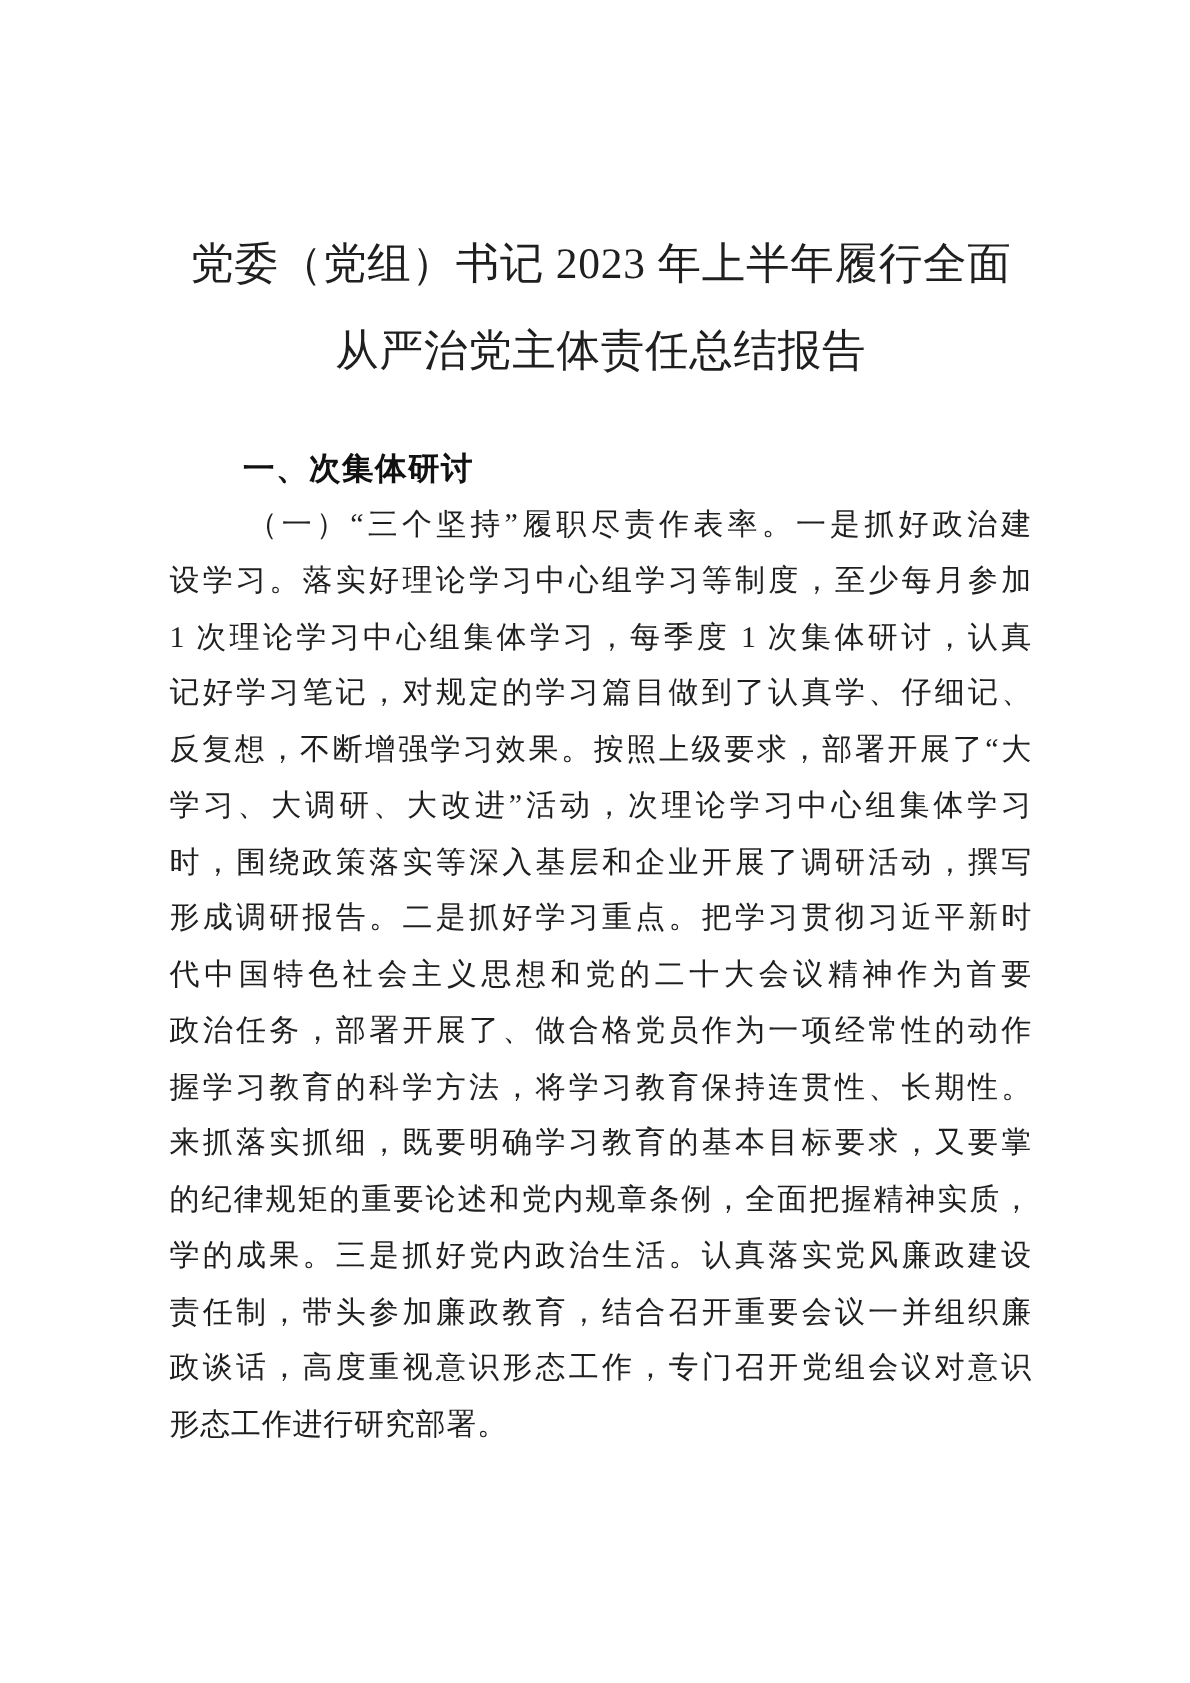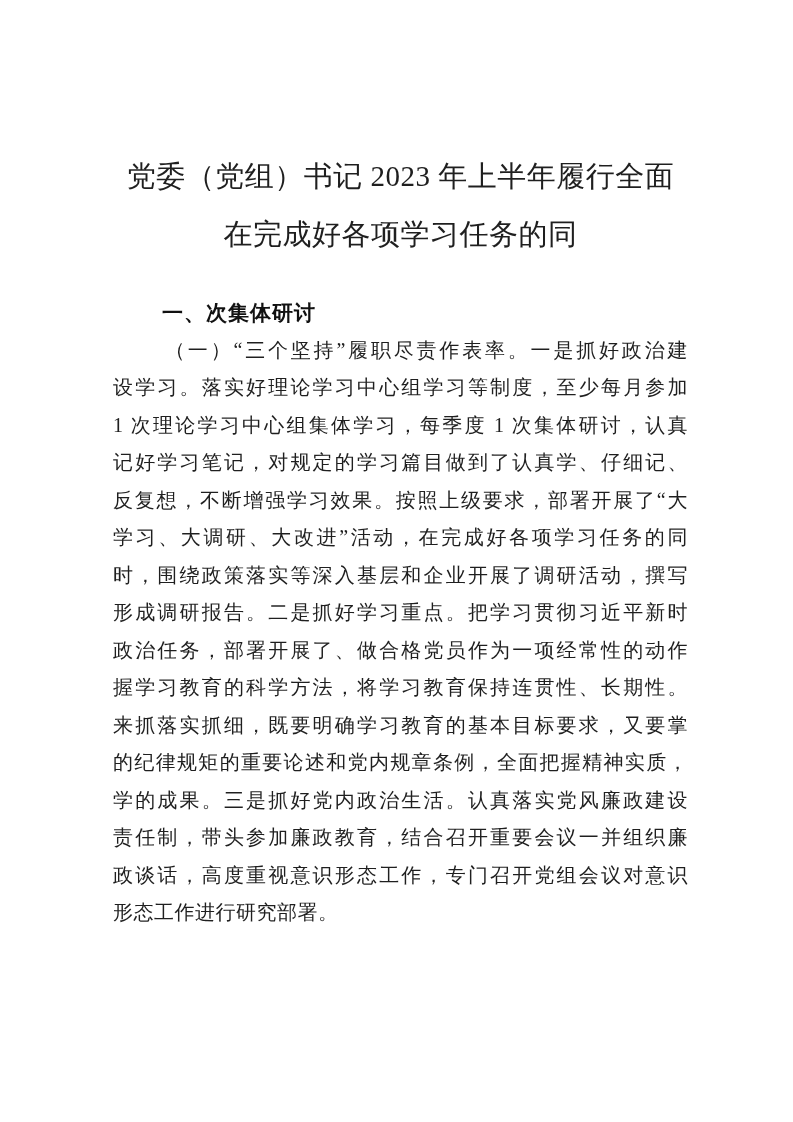--- a/index.html
+++ b/index.html
@@ -49,34 +49,35 @@
   .para-line.last-line { text-align: left; text-align-last: left; }
 </style>
 </head>
 <body>
 
 <div class="page">
   <div class="content">
 
     <h1 class="doc-title">
       <span class="title-line">党委（党组）书记 2023 年上半年履行全面</span>
-      <span class="title-line">在完成好各项学习任务的同</span>
+      <span class="title-line">从严治党主体责任总结报告</span>
     </h1>
 
     <div class="section-heading">一、次集体研讨</div>
 
     <div class="paragraph">
       <div class="para-line first-line">（一）“三个坚持”履职尽责作表率。一是抓好政治建</div>
       <div class="para-line">设学习。落实好理论学习中心组学习等制度，至少每月参加</div>
       <div class="para-line">1 次理论学习中心组集体学习，每季度 1 次集体研讨，认真</div>
       <div class="para-line">记好学习笔记，对规定的学习篇目做到了认真学、仔细记、</div>
       <div class="para-line">反复想，不断增强学习效果。按照上级要求，部署开展了“大</div>
-      <div class="para-line">学习、大调研、大改进”活动，在完成好各项学习任务的同</div>
+      <div class="para-line">学习、大调研、大改进”活动，次理论学习中心组集体学习</div>
       <div class="para-line">时，围绕政策落实等深入基层和企业开展了调研活动，撰写</div>
       <div class="para-line">形成调研报告。二是抓好学习重点。把学习贯彻习近平新时</div>
+      <div class="para-line">代中国特色社会主义思想和党的二十大会议精神作为首要</div>
       <div class="para-line">政治任务，部署开展了、做合格党员作为一项经常性的动作</div>
       <div class="para-line">握学习教育的科学方法，将学习教育保持连贯性、长期性。</div>
       <div class="para-line">来抓落实抓细，既要明确学习教育的基本目标要求，又要掌</div>
       <div class="para-line">的纪律规矩的重要论述和党内规章条例，全面把握精神实质，</div>
       <div class="para-line">学的成果。三是抓好党内政治生活。认真落实党风廉政建设</div>
       <div class="para-line">责任制，带头参加廉政教育，结合召开重要会议一并组织廉</div>
       <div class="para-line">政谈话，高度重视意识形态工作，专门召开党组会议对意识</div>
       <div class="para-line last-line">形态工作进行研究部署。</div>
     </div>
 

